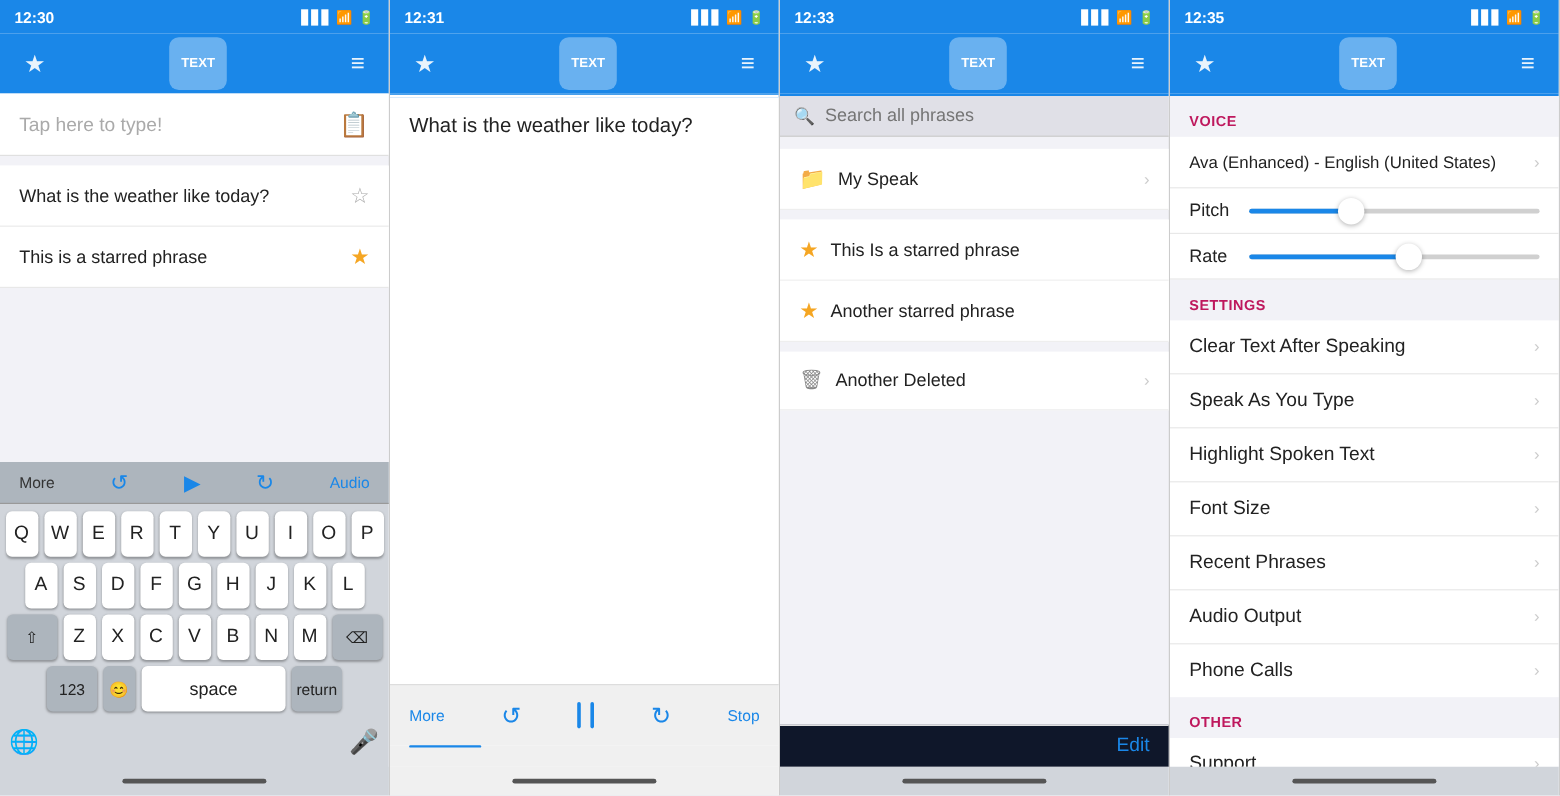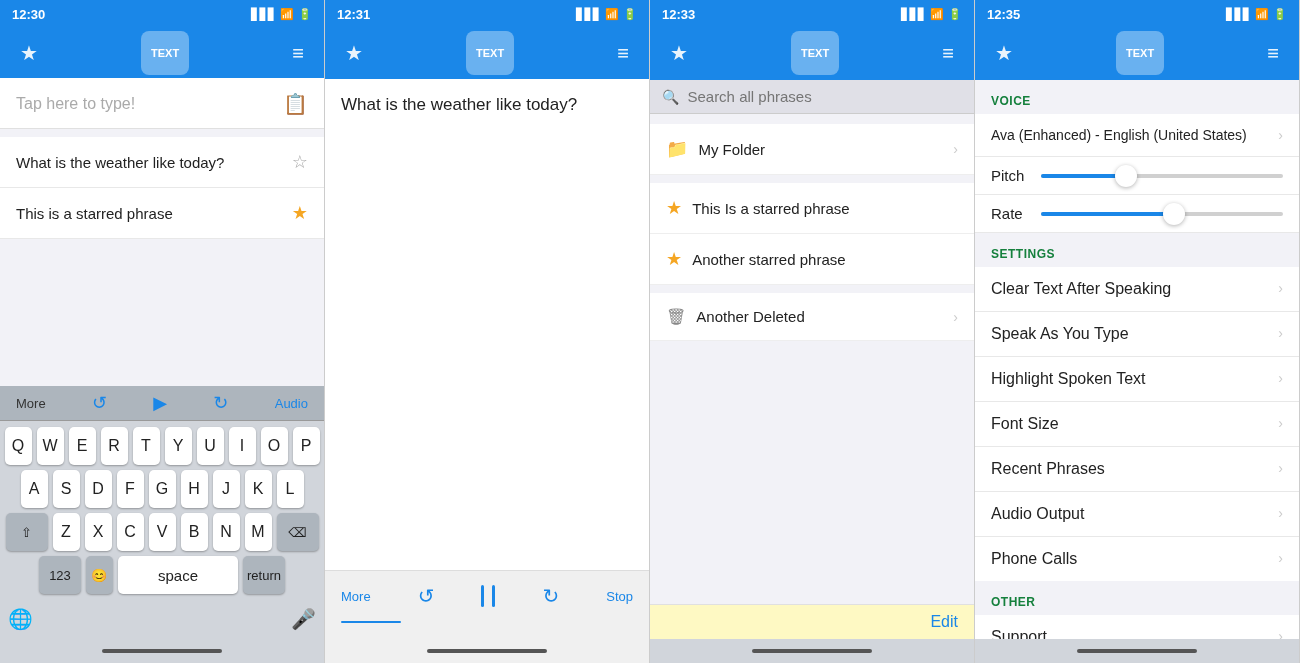--- a/index.html
+++ b/index.html
@@ -247,21 +247,21 @@
       font-size: 15px;
       color: #222;
       background: white;
     }
     .star-left { display: flex; align-items: center; gap: 10px; }
 
     
     .settings-content { flex: 1; overflow: hidden; background: #f2f2f7; }
     .settings-section-title {
       font-size: 12px;
-      color: #15803d;
+      color: #be185d;
       font-weight: 600;
       letter-spacing: 0.5px;
       padding: 14px 16px 6px;
       text-transform: uppercase;
     }
     .settings-group {
       background: white;
       margin: 0 0 0 0;
     }
     .settings-row {
@@ -478,21 +478,21 @@
 
   <div class="search-row">
     <span class="search-icon">🔍</span>
     <input type="text" placeholder="Search all phrases" style="border: none; background: transparent; font-size: 15px; color: rgb(102, 102, 102); flex: 1 1 0%; outline: none;">
   </div>
 
   <div class="folder-list">
     <div class="folder-item">
       <div class="folder-left">
         <span class="folder-icon">📁</span>
-        <span>My Folder</span>
+        <span>My Speak</span>
       </div>
       <span class="chevron">›</span>
     </div>
   </div>
 
   <div style="background:white; margin-top:8px;">
     <div class="starred-item">
       <div class="star-left">
         <span class="star-filled">★</span>
         <span>This Is a starred phrase</span>
@@ -511,21 +511,21 @@
       <div class="folder-left">
         <span class="trash-icon">🗑</span>
         <span>Another Deleted</span>
       </div>
       <span class="chevron">›</span>
     </div>
   </div>
 
   <div style="flex:1;"></div>
 
-  <div style="display:flex; justify-content:flex-end; padding:8px 16px; border-top:1px solid #e0e0e0; background:#fef9c3;">
+  <div style="display:flex; justify-content:flex-end; padding:8px 16px; border-top:1px solid #e0e0e0; background:#0f172a;">
     <span style="color:#1a87e8; font-size:16px;">Edit</span>
   </div>
 
   <div class="home-indicator">
     <div class="home-pill"></div>
   </div>
 </div>
 
 <div class="phone">
 

